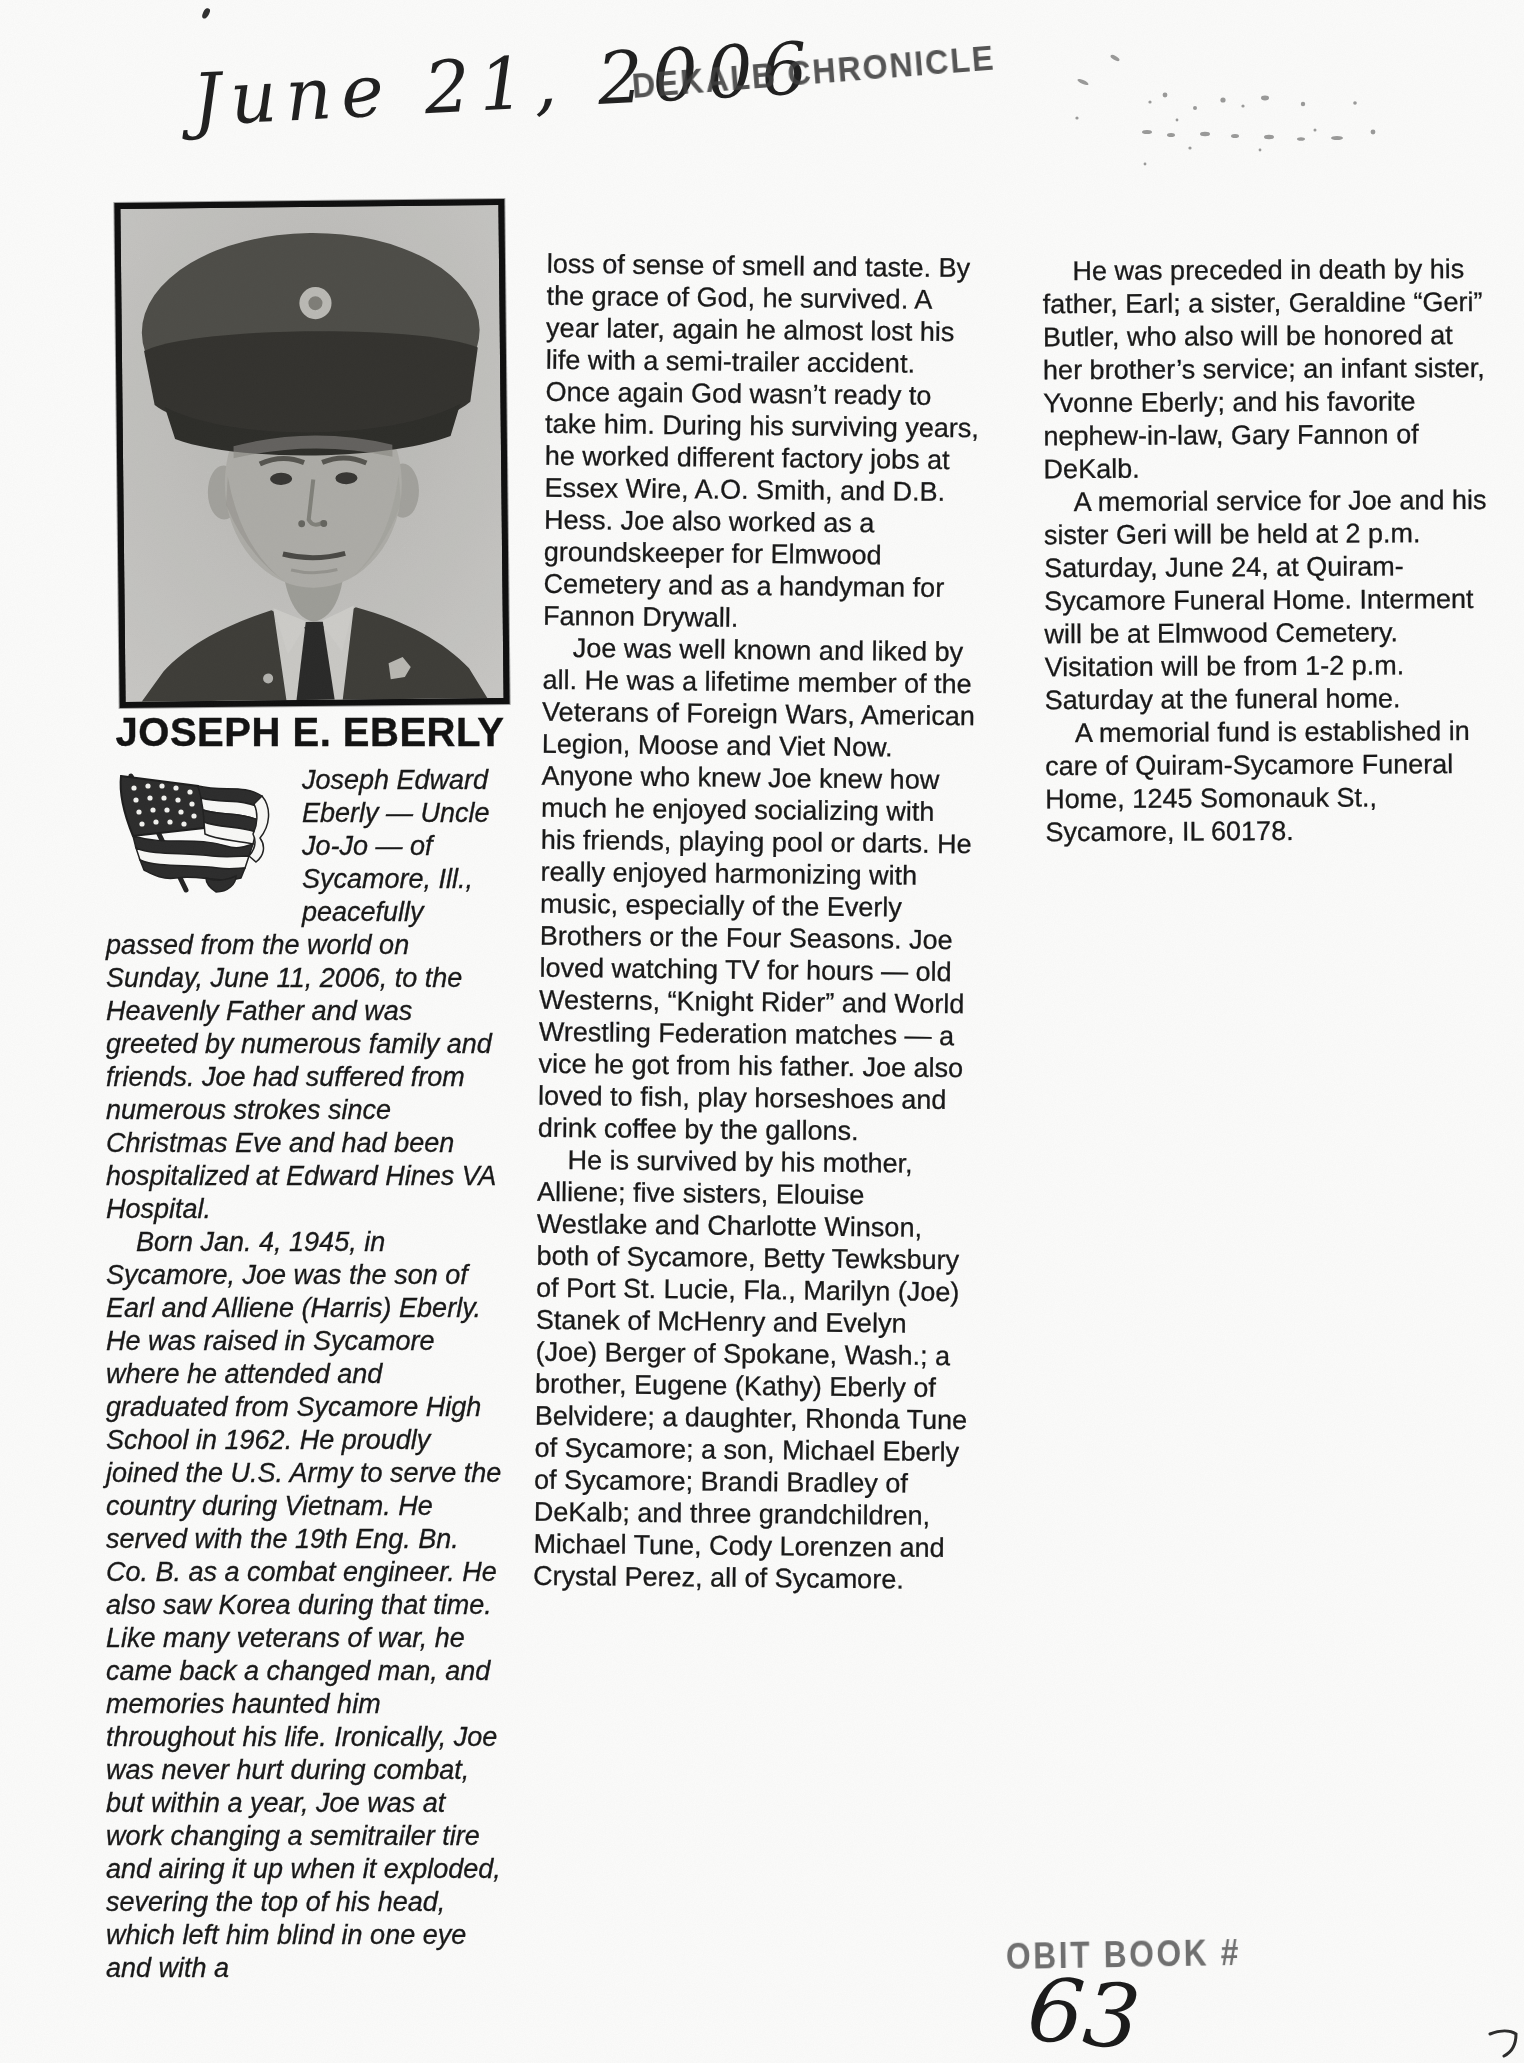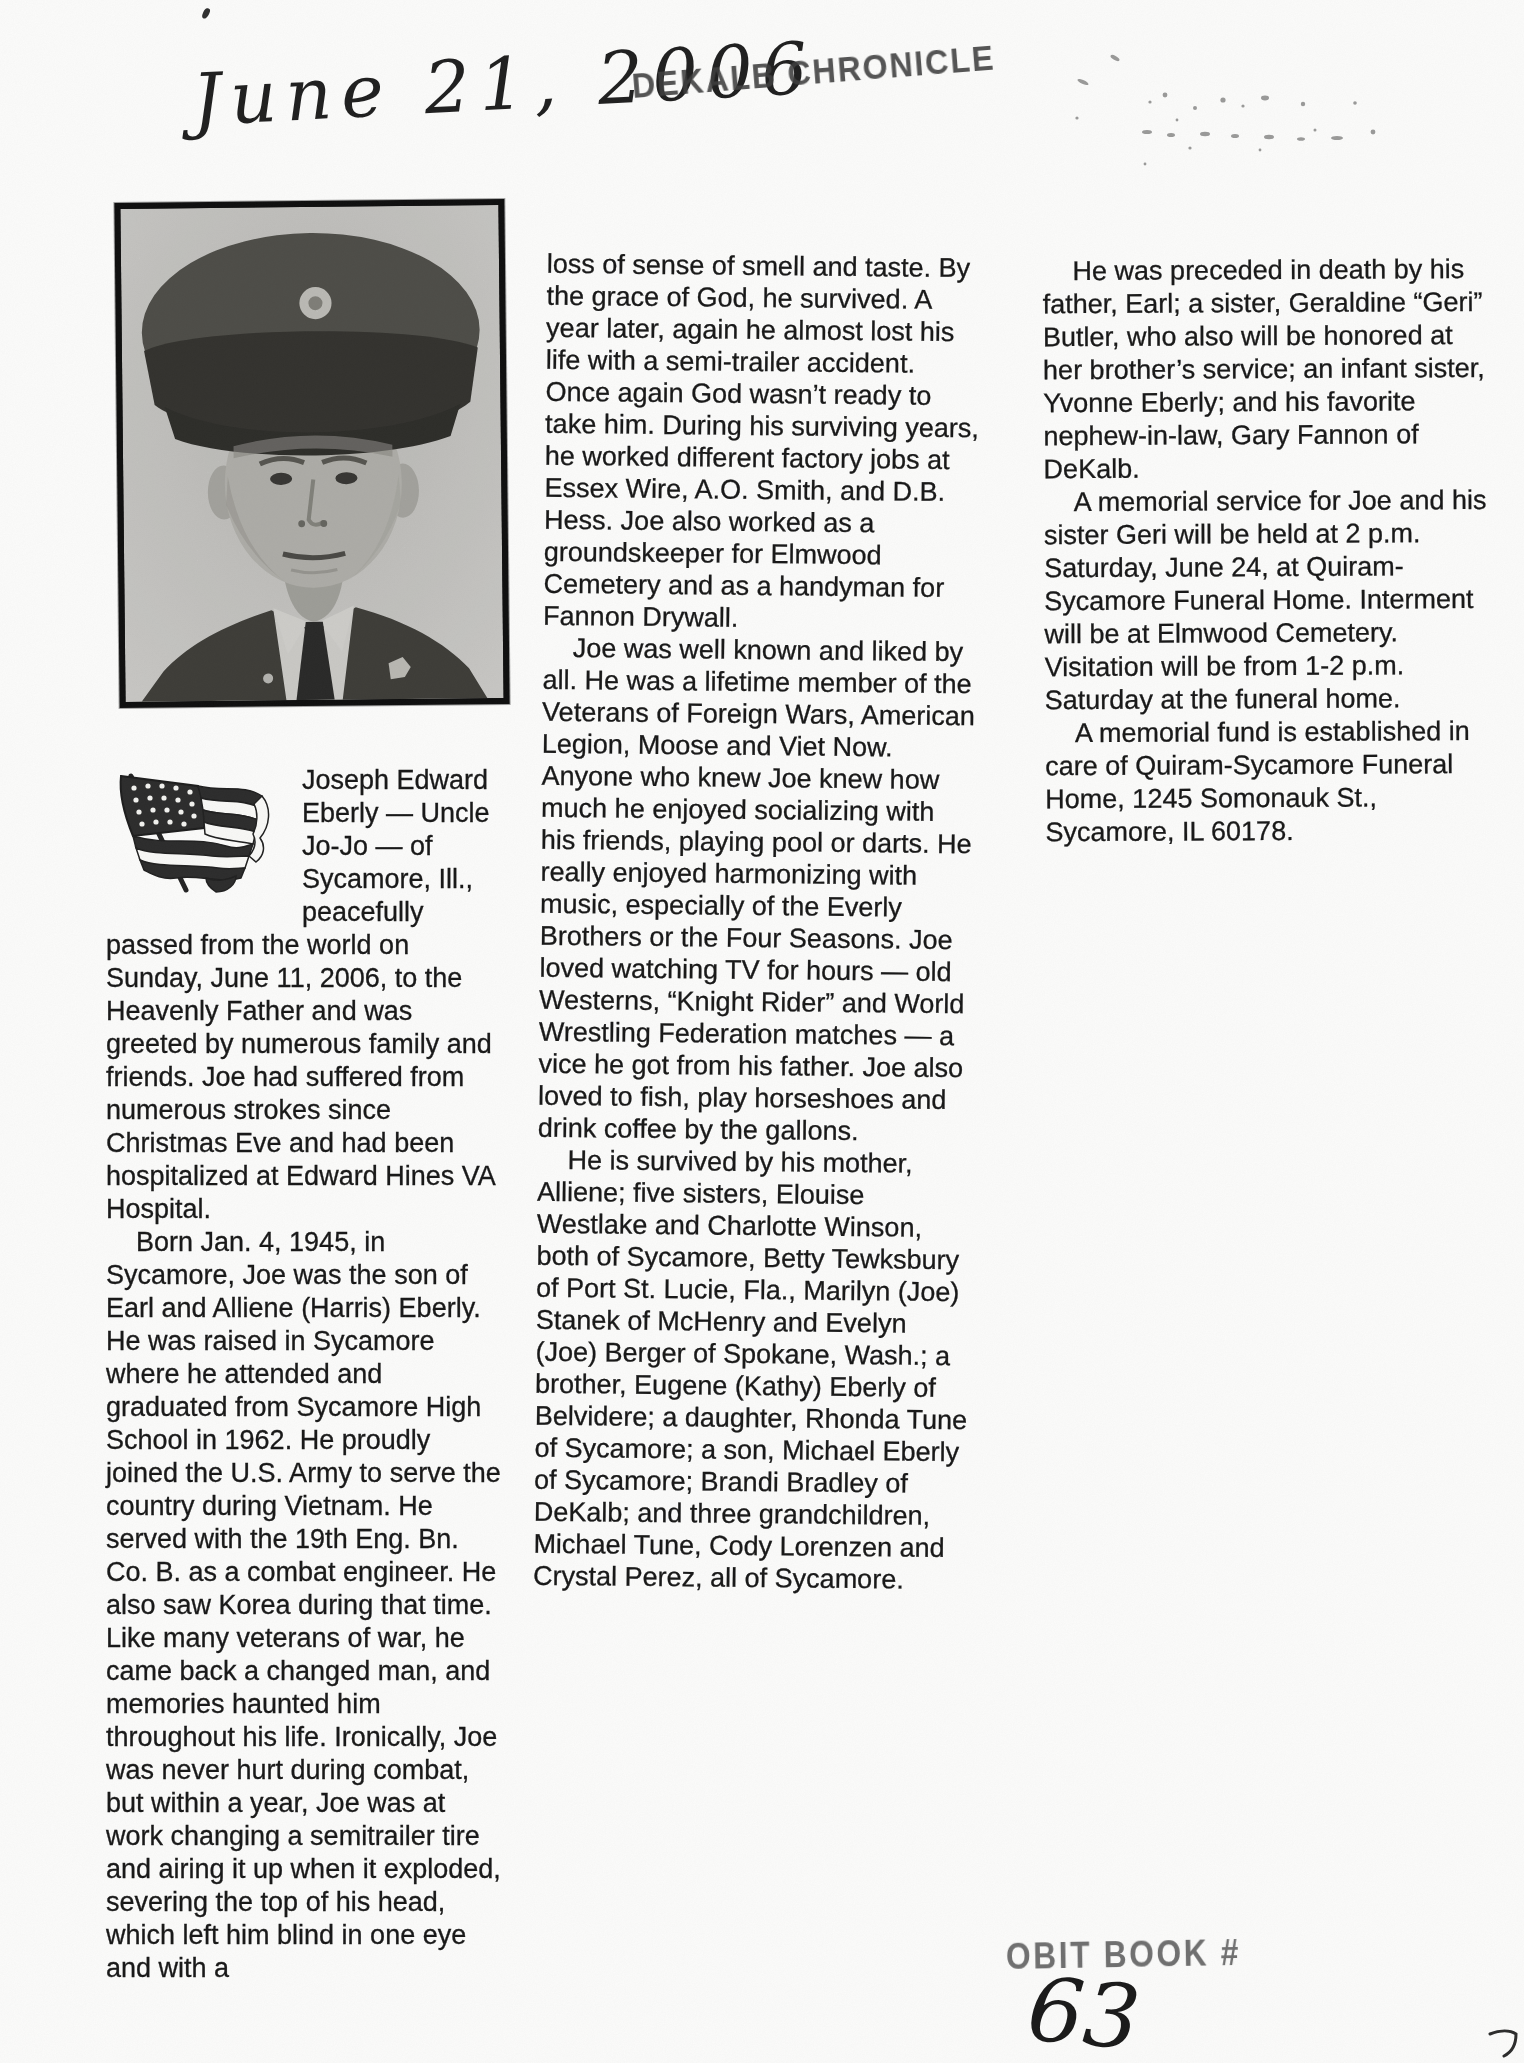--- a/index.html
+++ b/index.html
@@ -82,21 +82,21 @@
   .col {
     position: absolute;
     font-size: 27px;
     line-height: 33px;
     color: #161616;
     -webkit-text-stroke: 0.3px #161616;
     text-align: left;
   }
   .col p { margin: 0; }
   .col p.indent { text-indent: 30px; }
-  .col1 { left: 106px; top: 764px; width: 400px; }
+  .col1 { left: 106px; top: 764px; width: 400px; font-style: italic; }
   .col2 { left: 540px; top: 250px; width: 434px; line-height: 32px; transform: rotate(0.6deg); }
   .col3 { left: 1044px; top: 254px; width: 448px; transform: rotate(-0.3deg); }
 
   .flag-float {
     float: left;
     width: 186px;
     height: 128px;
     margin: 4px 10px 2px 0;
   }
   .flag-float svg { display: block; width: 100%; height: 100%; }
@@ -227,20 +227,21 @@
       <path d="M158,346 Q189,354 220,346" stroke="#46453f" stroke-width="5" fill="none"></path>
       <path d="M166,362 Q189,368 212,362" stroke="#9a9991" stroke-width="3" fill="none" opacity="0.7"></path>
 
       <circle cx="142" cy="470" r="5" fill="#cfcec8"></circle>
       <path d="M262,456 l14,-6 l8,10 l-6,10 l-14,2 Z" fill="#d6d5ce"></path>
 
       <rect width="376" height="492" filter="url(#grain)" opacity="0.22"></rect>
     </svg>
   </div>
 
+  <div class="headline">JOSEPH E. EBERLY</div>
 
   <div class="col col1">
     <p>
       <span class="flag-float">
         <svg viewBox="0 0 186 128">
           <g stroke="#222" stroke-linecap="round">
             <line x1="25" y1="8" x2="80" y2="122" stroke-width="5"></line>
           </g>
 
           <path d="M15,8 L92,18 C99,32 101,46 98,60 L27,68 C18,46 13,26 15,8 Z" fill="#2b2b2b" stroke="#1c1c1c" stroke-width="2"></path>

